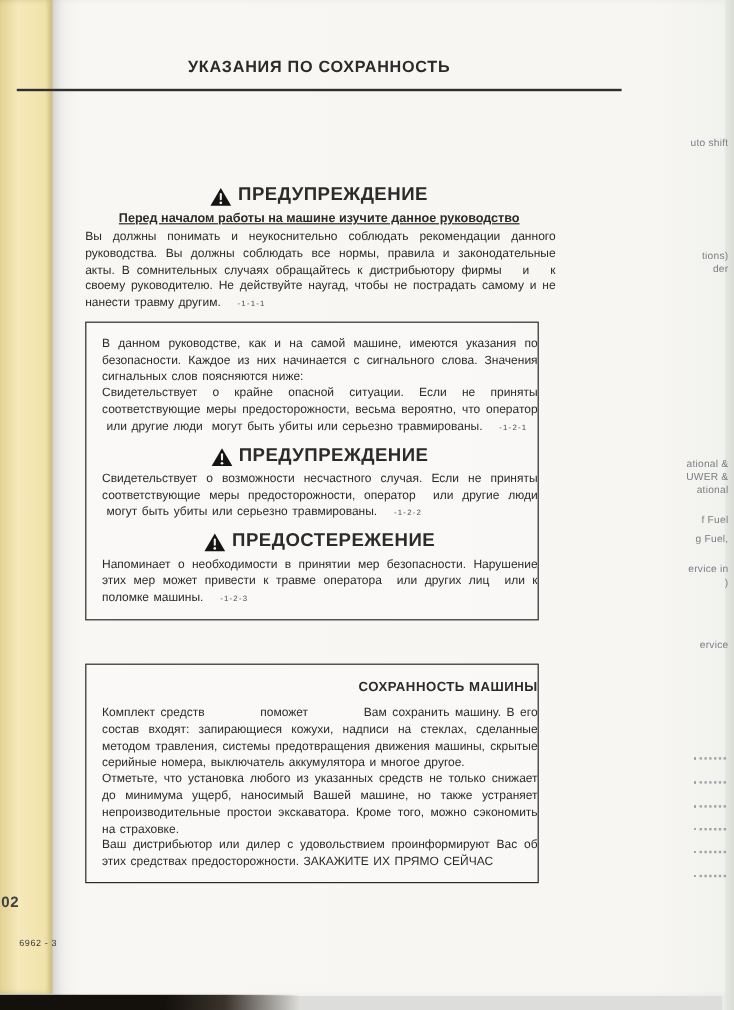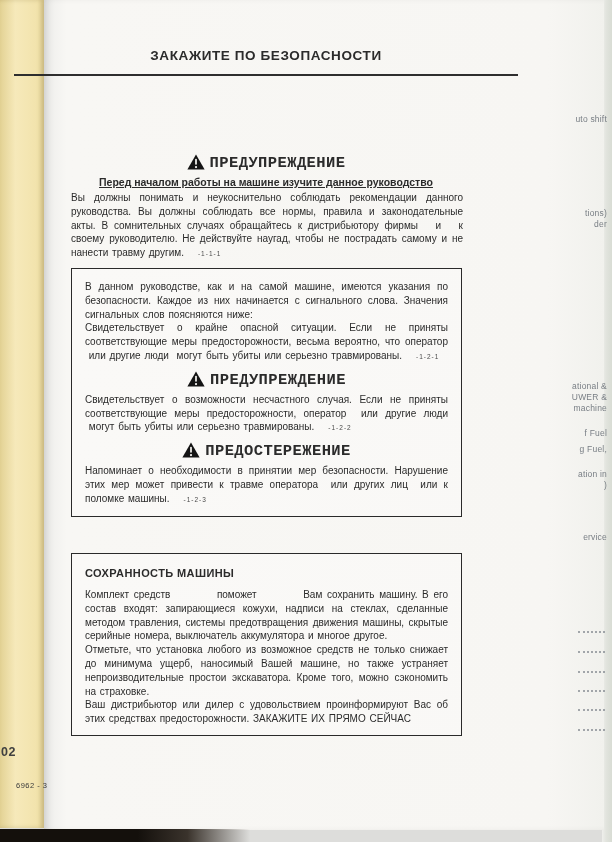--- a/index.html
+++ b/index.html
@@ -47,50 +47,50 @@
   }
   
   .doc-title{
     position:absolute;left:16px;top:48px;width:500px;
     text-align:center;font-size:13.5px;font-weight:bold;letter-spacing:.6px;
   }
   .title-rule{
     position:absolute;left:14px;top:74px;width:504px;height:2px;background:#2e2e2e;
   }
   .warn-row{
-    display:flex;align-items:flex-start;justify-content:center;gap:5px;font-family:Liberation Mono, monospace;
+    display:flex;align-items:flex-end;justify-content:center;gap:5px;
   }
   .warn-row .warn-text{
     font-weight:bold;letter-spacing:.4px;
   }
   .warn-big .warn-text{font-size:15.5px;}
   .tri{display:inline-block;width:18px;height:16px;}
   .top-warning-head{position:absolute;left:16px;top:154px;width:500px;}
   .top-warning-sub{
     position:absolute;left:16px;top:176px;width:500px;
     text-align:center;font-size:10.5px;font-weight:bold;text-decoration:underline;
   }
   .para{
     font-size:10px;line-height:13.8px;text-align:justify;word-spacing:1px;margin:0;
   }
   .top-warning-body{position:absolute;left:71px;top:191px;width:392px;}
   .ref{
     font-size:6.5px;color:#4a4a4a;margin-left:14px;letter-spacing:1px;white-space:nowrap;
   }
   .box{
     position:absolute;left:71px;width:363px;
-    border:1.5px solid #2a2a2a;padding:11px 13px 9px 13px;
+    border:1.5px solid #2a2a2a;padding:11px 0 9px 13px;
     background:rgba(255,255,255,.25);
   }
   .box1{top:268px;}
   .box2{top:553px;}
   .box .warn-row{margin:7px 0 4px 0;}
   .box1 .first-head{margin-top:12px;}
   .box2-title{
-    text-align:left;font-size:11px;font-weight:bold;letter-spacing:.4px;
+    text-align:right;font-size:11px;font-weight:bold;letter-spacing:.4px;
     margin:2px 0 9px 0;
   }
   .page-number{
     position:absolute;left:16px;top:781px;width:500px;
     text-align:left;font-size:7.5px;color:#3a3a3a;letter-spacing:.5px;
   }
 </style>
 </head>
 <body>
 
@@ -98,35 +98,35 @@
 <div class="edge-strip"></div>
 <div class="under-page"></div>
 <div class="white-page"></div>
 <div class="bottom-band"></div>
 
 <span class="frag" style="top:114px">uto shift</span>
 <span class="frag" style="top:208px">tions)</span>
 <span class="frag" style="top:219px">der</span>
 <span class="frag" style="top:381px">ational &amp;</span>
 <span class="frag" style="top:392px">UWER &amp;</span>
-<span class="frag" style="top:403px">machine</span>
+<span class="frag" style="top:403px">ational</span>
 <span class="frag" style="top:428px">f Fuel</span>
 <span class="frag" style="top:444px">g Fuel,</span>
-<span class="frag" style="top:469px">ation in</span>
+<span class="frag" style="top:469px">ervice in</span>
 <span class="frag" style="top:480px">)</span>
 <span class="frag" style="top:532px">ervice</span>
 <span class="leader" style="top:630px"></span>
 <span class="leader" style="top:650px"></span>
 <span class="leader" style="top:670px"></span>
 <span class="leader" style="top:689px"></span>
 <span class="leader" style="top:708px"></span>
 <span class="leader" style="top:728px"></span>
 <span class="frag-num">02</span>
 
-<div class="doc-title">ЗАКАЖИТЕ ПО БЕЗОПАСНОСТИ</div>
+<div class="doc-title">УКАЗАНИЯ ПО СОХРАННОСТЬ</div>
 <div class="title-rule"></div>
 
 <div class="top-warning-head warn-row warn-big">
   <span class="tri">
     <svg viewBox="0 0 24 21" width="18" height="16">
         <path d="M12 .6 L23.5 20.4 L.5 20.4 Z" fill="#141414"></path>
         <rect x="10.85" y="6.2" width="2.3" height="8" rx="1.1" fill="#f7f6f3"></rect>
         <circle cx="12" cy="17.2" r="1.5" fill="#f7f6f3"></circle>
       </svg>
   </span>
@@ -161,17 +161,17 @@
         </svg>
     </span>
     <span class="warn-text">ПРЕДОСТЕРЕЖЕНИЕ</span>
   </div>
   <p class="para"><span>Напоминает о необходимости в принятии мер безопасности. Нарушение этих мер может привести к травме оператора &nbsp;или других лиц &nbsp;или к поломке машины.</span><span class="ref">-1-2-3</span></p>
 </div>
 
 <div class="box box2">
   <div class="box2-title">СОХРАННОСТЬ МАШИНЫ</div>
   <p class="para">Комплект средств &nbsp;&nbsp;&nbsp;&nbsp;&nbsp;&nbsp;&nbsp;&nbsp;&nbsp;поможет&nbsp;&nbsp;&nbsp;&nbsp;&nbsp;&nbsp;&nbsp;&nbsp;&nbsp; Вам сохранить машину. В его состав входят: запирающиеся кожухи, надписи на стеклах, сделанные методом травления, системы предотвращения движения машины, скрытые серийные номера, выключатель аккумулятора и многое другое.</p>
-  <p class="para">Отметьте, что установка любого из возможное средств не только снижает до минимума ущерб, наносимый Вашей машине, но также устраняет непроизводительные простои экскаватора. Кроме того, можно сэкономить на страховке.</p>
+  <p class="para">Отметьте, что установка любого из указанных средств не только снижает до минимума ущерб, наносимый Вашей машине, но также устраняет непроизводительные простои экскаватора. Кроме того, можно сэкономить на страховке.</p>
   <p class="para">Ваш дистрибьютор или дилер с удовольствием проинформируют Вас об этих средствах предосторожности. ЗАКАЖИТЕ ИХ ПРЯМО СЕЙЧАС</p>
 </div>
 
 <div class="page-number">6962 - 3</div>
 
 </body></html>

